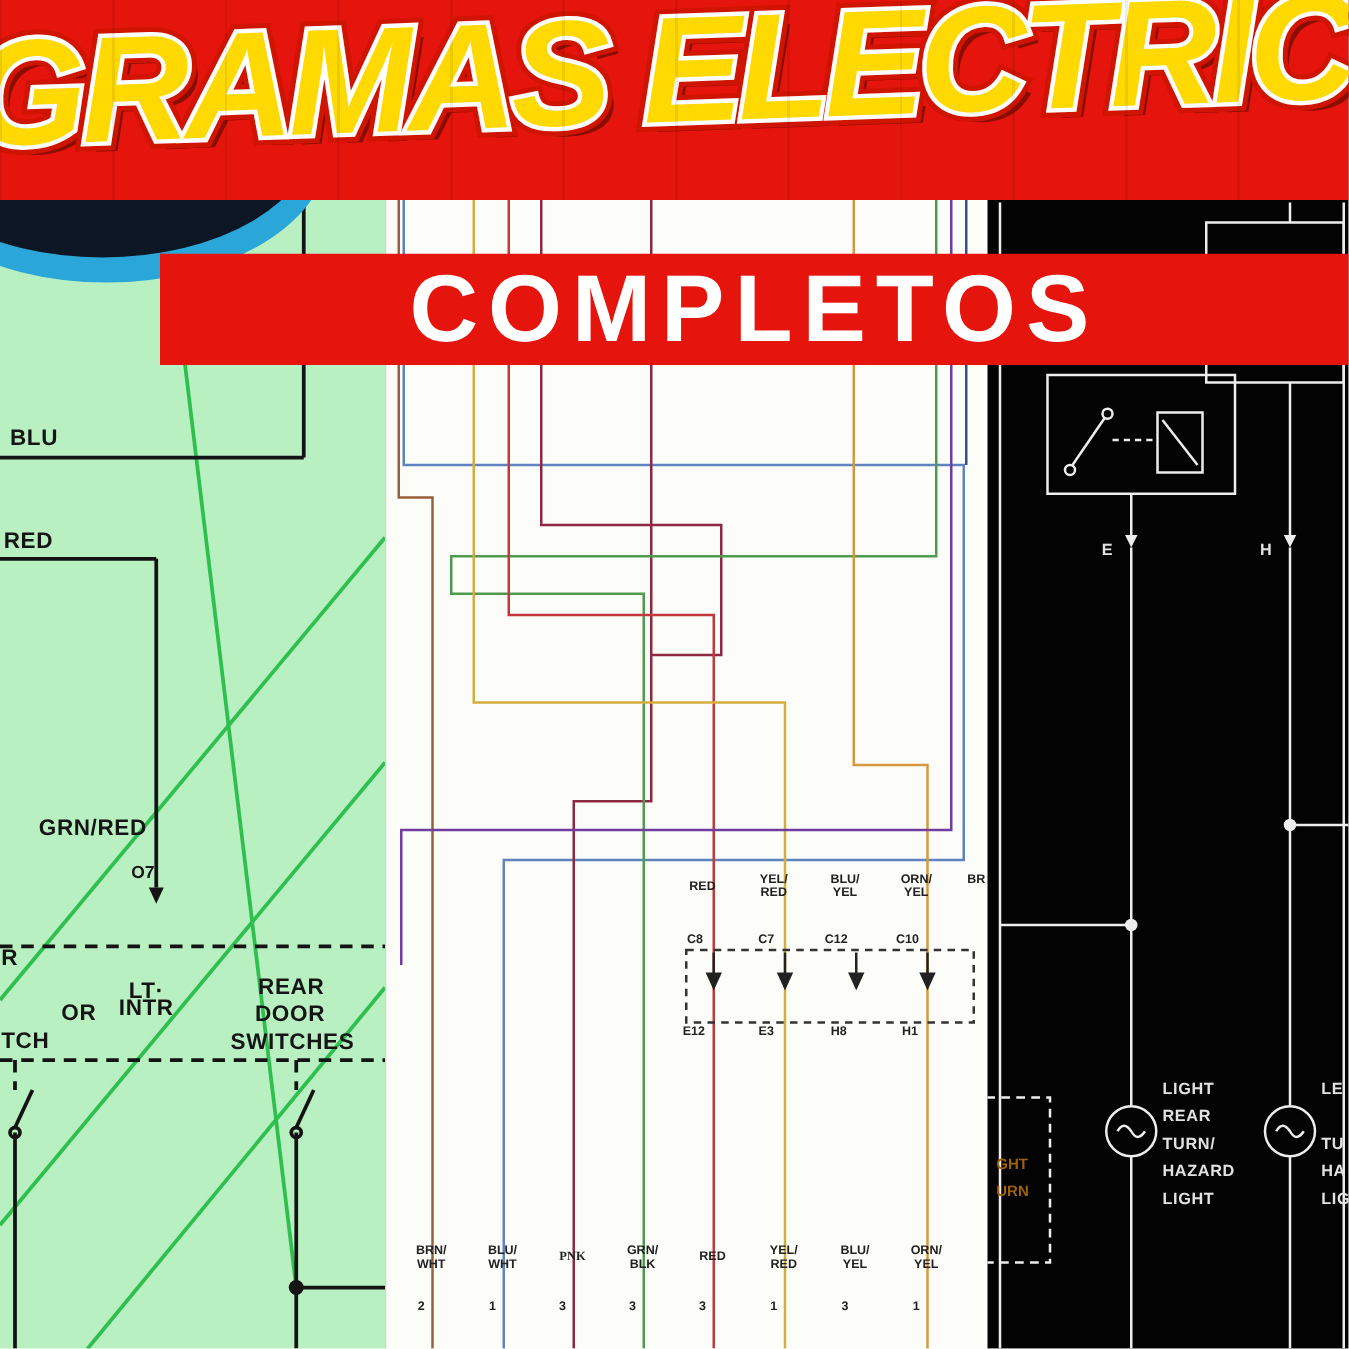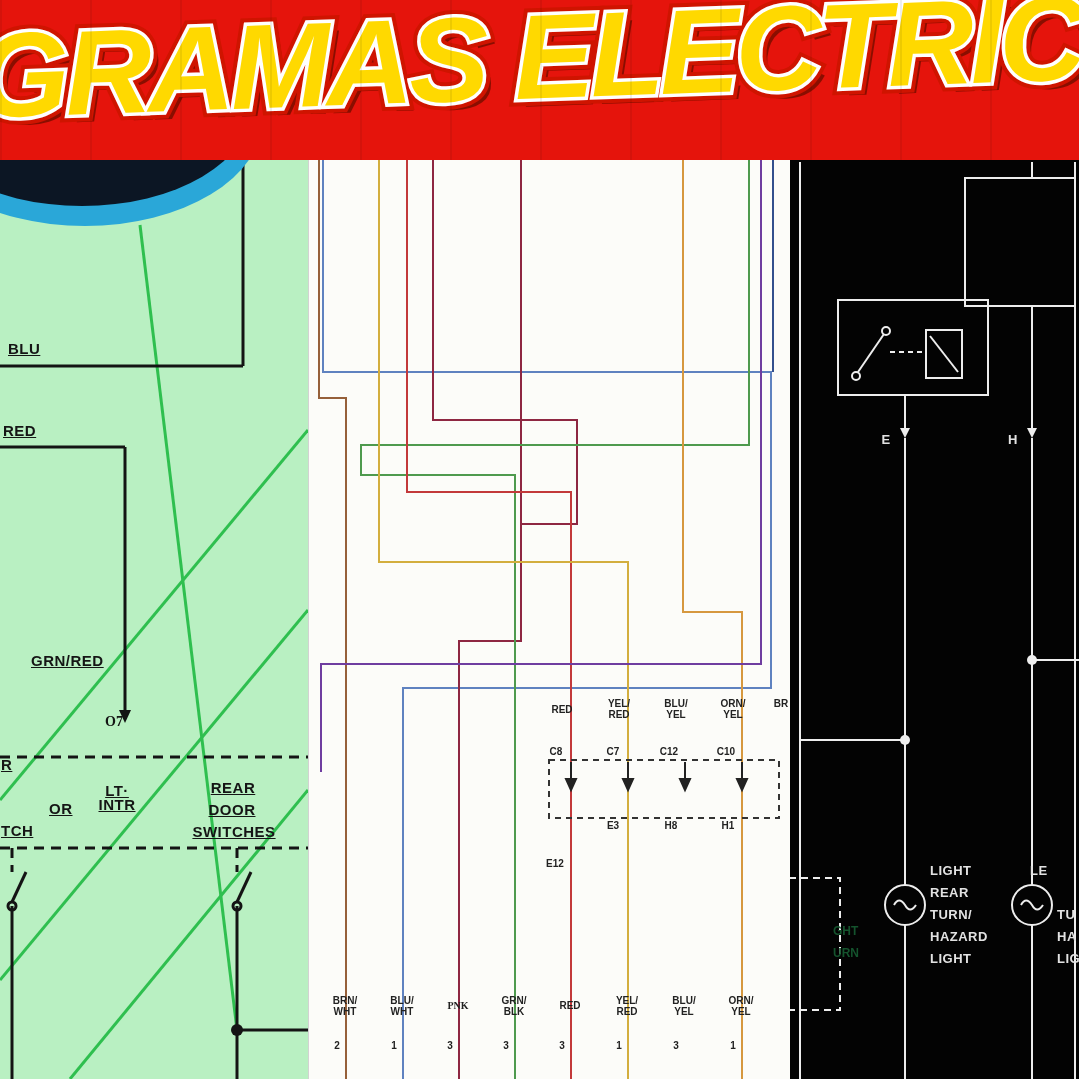--- a/index.html
+++ b/index.html
@@ -8,25 +8,25 @@
 
   .panel { position:absolute; top:0; height:1079px; z-index:1; }
   .panel-left  { left:0;    width:308px; background:#b9f0c2; }
   .panel-mid   { left:308px; width:482px; background:#fcfcf9; border-left:1px solid #d2d2d2; }
   .panel-right { left:790px; width:289px; background:#030303; }
   .panel svg { position:absolute; left:0; top:0; }
 
   
   .lb,.lbc { position:absolute; z-index:5; font-weight:bold; white-space:pre-line; line-height:1.08; }
   .lbc { transform:translateX(-50%); text-align:center; }
-  .s15 { font-size:15px; color:#151515; letter-spacing:0.5px;text-decoration:underline; }
+  .s15 { font-size:18px; color:#151515; letter-spacing:0.5px; }
   .s14 { font-size:14px; color:#151515; }
   .s10 { font-size:10px; color:#222222; }
   .s13w { font-size:13px; color:#e2e2e2; letter-spacing:0.5px; }
-  .s12w { font-size:12px; color:#14532d;margin-left:36px; }
+  .s12w { font-size:12px; color:#a16207; }
 
   
   .banner { position:absolute; left:0; top:0; width:1079px; height:160px; background:#e5140c; z-index:10; }
   .banner::after { content:''; position:absolute; left:0; top:0; right:0; bottom:0;
                    background:repeating-linear-gradient(90deg, rgba(0,0,0,0.07) 0 2px, transparent 2px 90px);
                    pointer-events:none; }
   .title-wrap { position:absolute; left:-24px; top:4px; width:1320px; height:152px;
                 transform:rotate(-2deg); transform-origin:80px 80px; }
   .tl { position:absolute; left:0; top:0; white-space:nowrap; font-style:italic; font-weight:bold;
         font-size:120px; letter-spacing:-4px; line-height:1.15;
@@ -146,21 +146,21 @@
       <polygon points="110,428 120,428 115,438" fill="#ededed"></polygon>
       <polygon points="237,428 247,428 242,438" fill="#ededed"></polygon>
       <circle cx="242" cy="660" r="5" fill="#ededed"></circle>
       <circle cx="115" cy="740" r="5" fill="#ededed"></circle>
     </svg>
   </div>
 
   <div class="lb s15" style="left:8px;  top:341px;">BLU</div>
   <div class="lb s15" style="left:3px;  top:423px;">RED</div>
   <div class="lb s15" style="left:31px; top:653px;">GRN/RED</div>
-  <div class="lb s14" style="left:105px;top:714px;font-family:Liberation Serif, serif;">O7</div>
+  <div class="lb s14" style="left:105px;top:690px;">O7</div>
   <div class="lbc s15" style="left:117px;top:777px;margin-top:20px;">INTR</div>
   <div class="lbc s15" style="left:117px;top:783px;">LT·</div>
   <div class="lbc s15" style="left:233px;top:780px;">REAR</div>
   <div class="lbc s15" style="left:232px;top:802px;">DOOR</div>
   <div class="lbc s15" style="left:234px;top:824px;">SWITCHES</div>
   <div class="lb s15" style="left:1px;  top:757px;">R</div>
   <div class="lb s15" style="left:1px;  top:801px;margin-left:48px;">OR</div>
   <div class="lb s15" style="left:1px;  top:823px;">TCH</div>
 
   <div class="lbc s10" style="left:562px;top:705px;">RED</div>
@@ -170,21 +170,21 @@
 YEL</div>
   <div class="lbc s10" style="left:733px;top:699px;">ORN/
 YEL</div>
   <div class="lbc s10" style="left:781px;top:699px;">BR</div>
 
   <div class="lbc s10" style="left:556px;top:747px;">C8</div>
   <div class="lbc s10" style="left:613px;top:747px;">C7</div>
   <div class="lbc s10" style="left:669px;top:747px;">C12</div>
   <div class="lbc s10" style="left:726px;top:747px;">C10</div>
 
-  <div class="lbc s10" style="left:555px;top:821px;margin-top:38px;">E12</div>
+  <div class="lbc s10" style="left:555px;top:821px;">E12</div>
   <div class="lbc s10" style="left:613px;top:821px;">E3</div>
   <div class="lbc s10" style="left:671px;top:821px;">H8</div>
   <div class="lbc s10" style="left:728px;top:821px;">H1</div>
 
   <div class="lbc s10" style="left:345px;top:996px;">BRN/
 WHT</div>
   <div class="lbc s10" style="left:402px;top:996px;">BLU/
 WHT</div>
   <div class="lbc s10" style="left:458px;top:1001px;font-family:Liberation Serif, serif;">PNK</div>
   <div class="lbc s10" style="left:514px;top:996px;">GRN/
@@ -208,32 +208,35 @@
 
   <div class="lbc s13w" style="left:886px; top:433px;">E</div>
   <div class="lbc s13w" style="left:1013px;top:433px;">H</div>
 
   <div class="lb s13w" style="left:930px;top:864px;">LIGHT</div>
   <div class="lb s13w" style="left:930px;top:886px;">REAR</div>
   <div class="lb s13w" style="left:930px;top:908px;">TURN/</div>
   <div class="lb s13w" style="left:930px;top:930px;">HAZARD</div>
   <div class="lb s13w" style="left:930px;top:952px;">LIGHT</div>
 
-  <div class="lb s13w" style="left:1030px;top:864px;">LE</div>
+  <div class="lb s13w" style="left:1057px;top:864px;">LE</div>
   <div class="lb s13w" style="left:1057px;top:886px;margin-left:36px;">RE</div>
   <div class="lb s13w" style="left:1057px;top:908px;">TU</div>
   <div class="lb s13w" style="left:1057px;top:930px;">HA</div>
   <div class="lb s13w" style="left:1057px;top:952px;">LIG</div>
 
   <div class="lb s12w" style="left:797px;top:925px;">GHT</div>
   <div class="lb s12w" style="left:797px;top:947px;">URN</div>
 
   <div class="banner">
     <div class="title-wrap">
       <div class="tl t-shadow">GRAMAS ELECTRIC</div>
       <div class="tl t-outer">GRAMAS ELECTRIC</div>
       <div class="tl t-mid">GRAMAS ELECTRIC</div>
       <div class="tl t-face">GRAMAS ELECTRIC</div>
     </div>
   </div>
 
+  <div class="band">
+    <div class="band-text">COMPLETOS</div>
+  </div>
 
 </div>
 
 </body></html>

